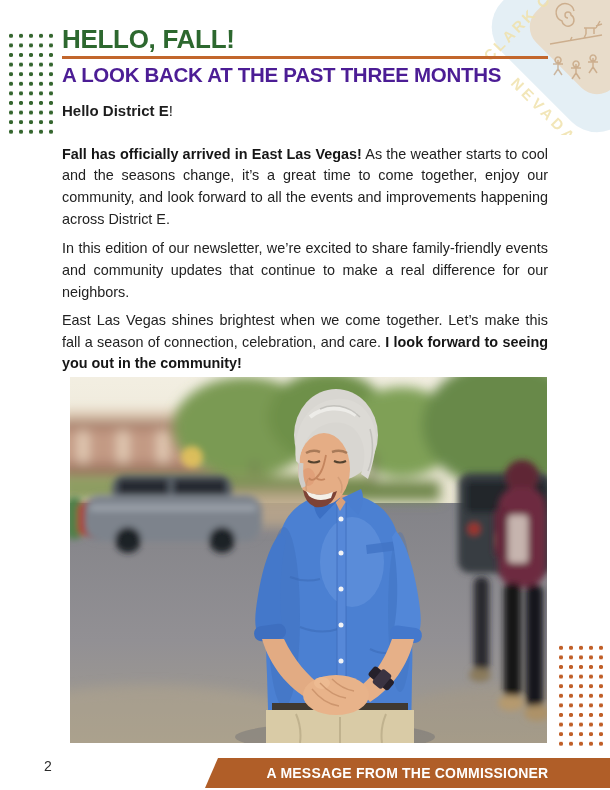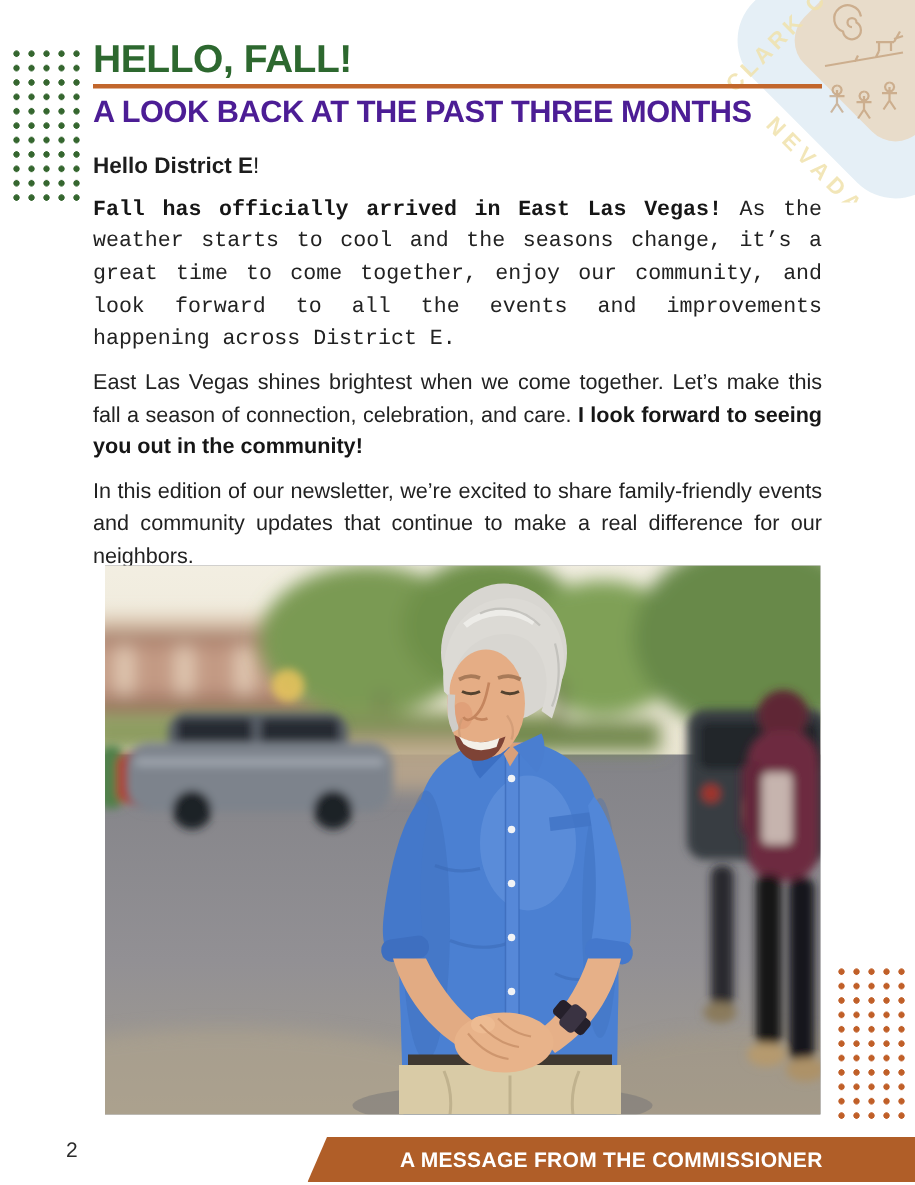--- a/index.html
+++ b/index.html
@@ -33,21 +33,21 @@
     color:#4c1d95; letter-spacing:-0.3px;
   }
   .greeting { margin:13px 0 0; font-size:15px; line-height:1.4; color:#1d1d1d; }
   .greeting b { font-weight:700; }
   .greeting .normal { font-weight:400; }
   .par {
     font-size:14.4px; line-height:1.5; color:#222222;
     text-align:justify; margin:0;
   }
   .par b { font-weight:700; color:#161616; }
-  .par-1 { margin-top:9px;font-family:Liberation Mono, monospace; }
+  .par-1 { margin-top:23px; }
   .par-2 { margin-top:8px; }
   .par-3 { margin-top:7px; }
   
   .photo {
     position:absolute; left:70px; top:377px; width:477px; height:366px;
     overflow:hidden; background:#8d8d90;
   }
   .photo svg { display:block; }
   
   .page-number { position:absolute; left:44px; top:758px; font-size:14px; color:#2b2b2b; }
@@ -92,23 +92,23 @@
 
   <div class="content">
     <h1 class="title">HELLO, FALL!</h1>
     <div class="rule"></div>
     <h2 class="subtitle">A LOOK BACK AT THE PAST THREE MONTHS</h2>
 
     <p class="greeting"><b>Hello District E</b><span class="normal">!</span></p>
 
     <p class="par par-1"><b>Fall has officially arrived in East Las Vegas!</b><span> As the weather starts to cool and the seasons change, it’s a great time to come together, enjoy our community, and look forward to all the events and improvements happening across District E.</span></p>
 
+    <p class="par par-2"><span>In this edition of our newsletter, we’re excited to share family-friendly events and community updates that continue to make a real difference for our neighbors.</span></p>
+
     <p class="par par-3"><span>East Las Vegas shines brightest when we come together. Let’s make this fall a season of connection, celebration, and care. </span><b>I look forward to seeing you out in the community!</b></p>
-
-    <p class="par par-2"><span>In this edition of our newsletter, we’re excited to share family-friendly events and community updates that continue to make a real difference for our neighbors.</span></p>
   </div>
 
   <div class="photo">
     <svg viewBox="0 0 477 366" width="477" height="366" preserveAspectRatio="none">
       <defs>
         <linearGradient id="skyg" x1="0" y1="0" x2="0" y2="1">
           <stop offset="0" stop-color="#f3efe3"></stop>
             <stop offset="1" stop-color="#e9e4d0"></stop>
         </linearGradient>
         <linearGradient id="roadg" x1="0" y1="0" x2="0" y2="1">

